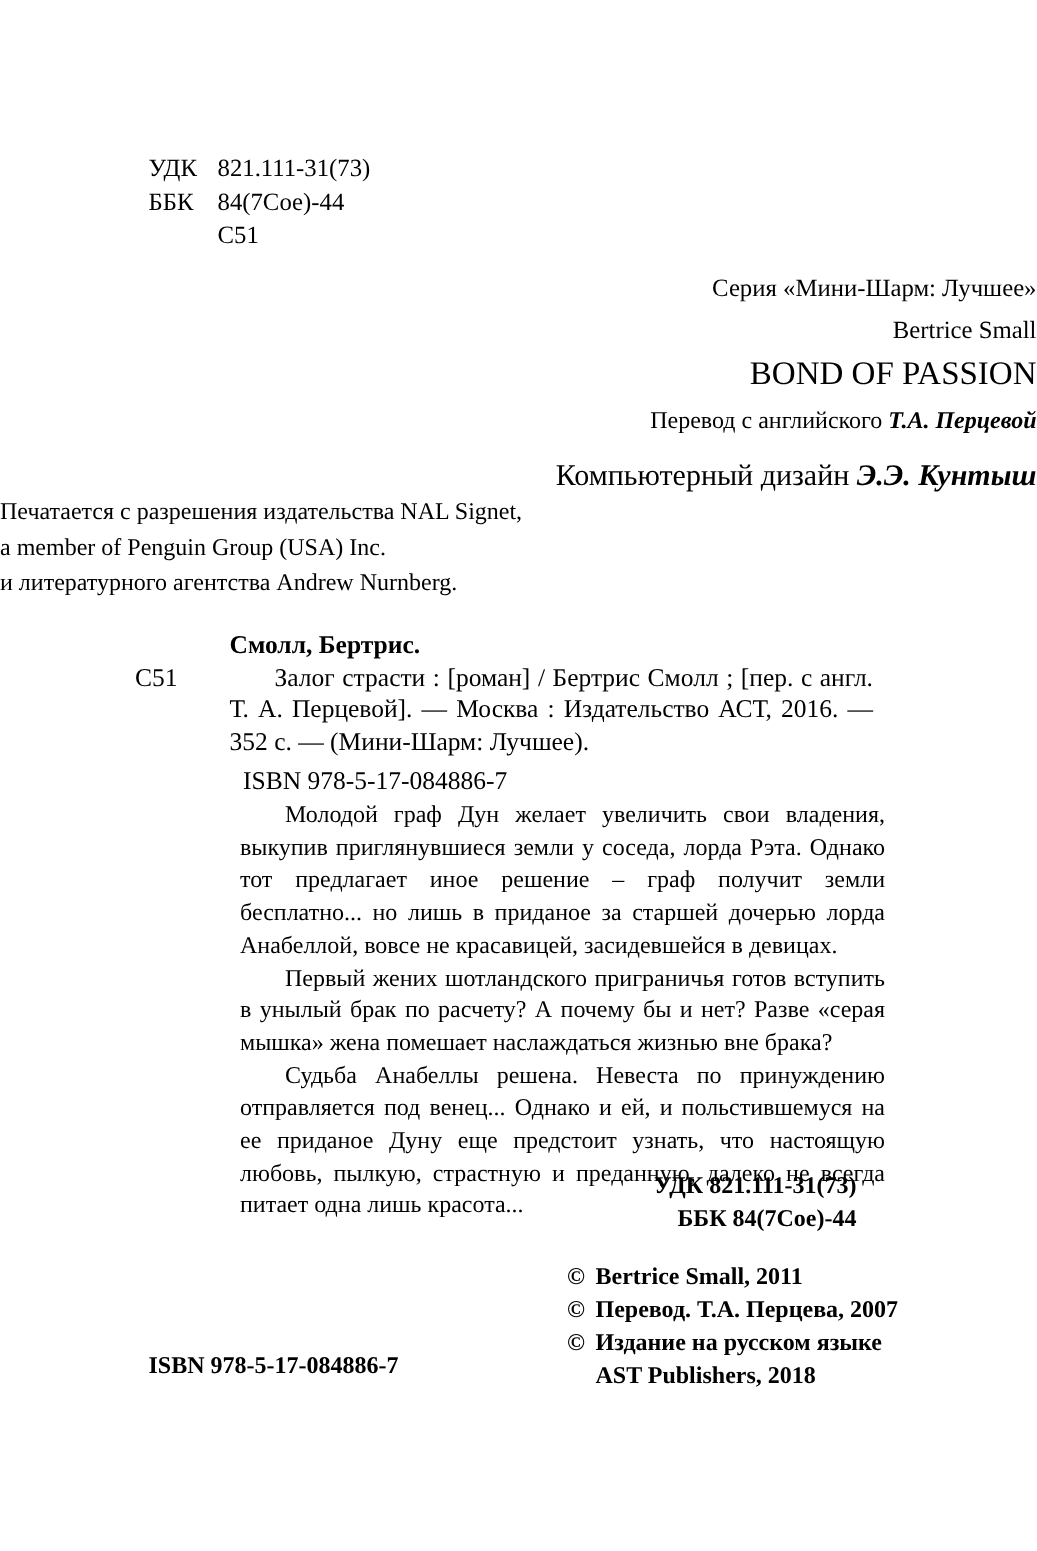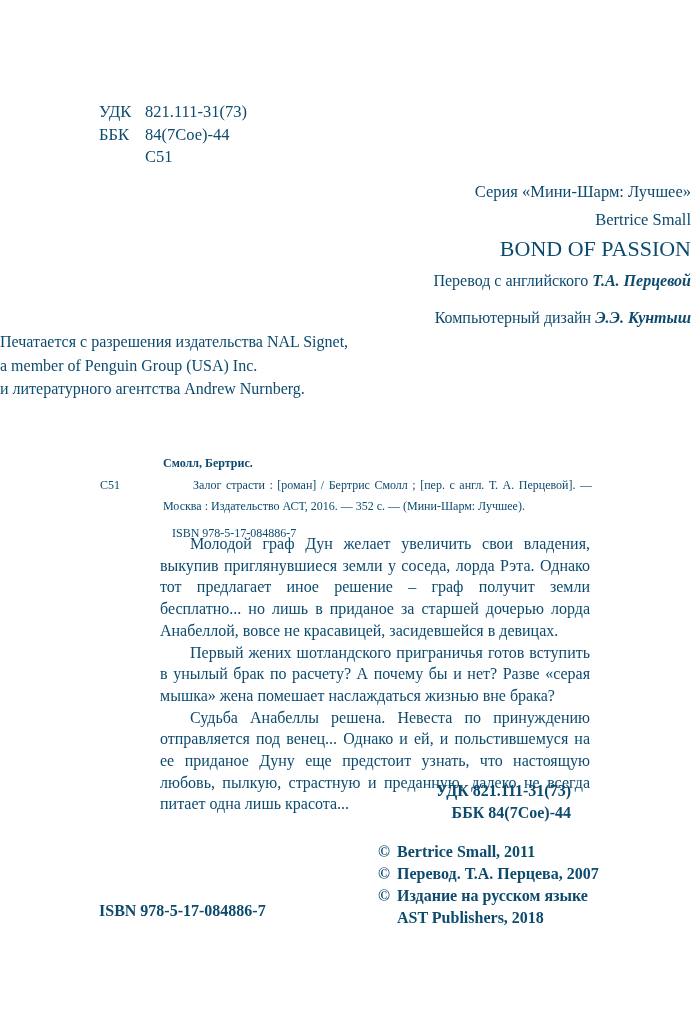--- a/index.html
+++ b/index.html
@@ -6,21 +6,21 @@
     margin: 0;
     padding: 0;
     background: #ffffff;
   }
   .page {
     position: relative;
     width: 691px;
     height: 1034px;
     background: #ffffff;
     font-family: "Liberation Serif", "DejaVu Serif", serif;
-    color: #0c4a6e;
+    color: #000000;
     overflow: hidden;
   }
 
   
   .cls-block {
     position: absolute;
     left: 99px;
     top: 101px;
     font-size: 16.5px;
     line-height: 22.5px;
@@ -58,21 +58,21 @@
     font-size: 22px;
     line-height: 27px;
     margin-top: 3px;
   }
   .translator-line {
     font-size: 16px;
     line-height: 25px;
     margin-top: 6px;
   }
   .designer-line {
-    font-size: 16px;
+    font-size: 20px;
     line-height: 25px;
     margin-top: 12px;
     padding-left: 11px;
   }
   .ital {
     font-style: italic;
     font-weight: bold;
   }
 
   
@@ -82,26 +82,25 @@
     top: 330px;
     width: 691px;
     text-align: left;
     font-size: 16px;
     line-height: 23.5px;
   }
 
   
   .bib-block {
     position: absolute;
-    left: 100px;
+    left: 90px;
     top: 419px;
     width: 492px;
-    font-size: 12px;
+    font-size: 17px;
     line-height: 21.5px;
-    margin-top: 34px;
   }
   .bib-heading {
     font-weight: bold;
     margin-left: 63px;
   }
   .bib-body {
     position: relative;
   }
   .bib-sigil {
     position: absolute;

